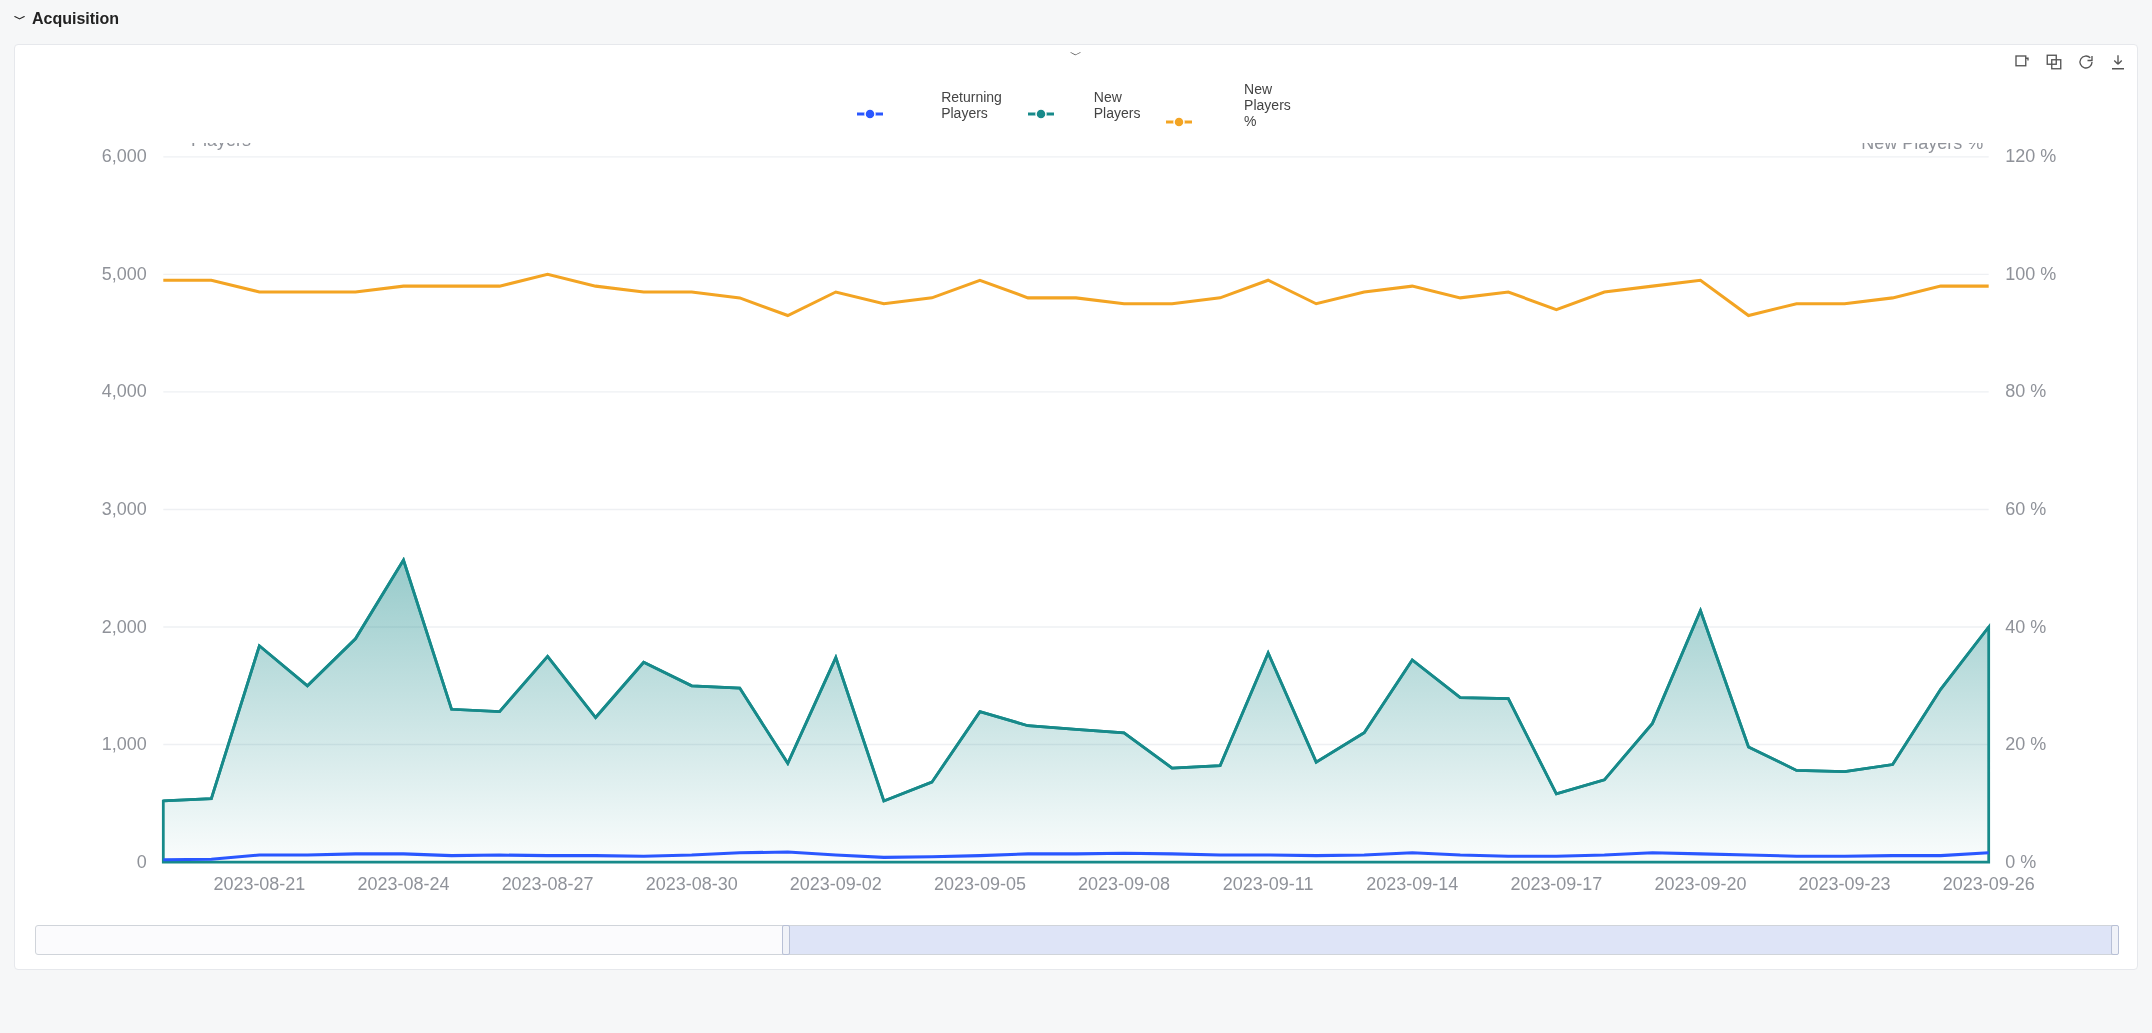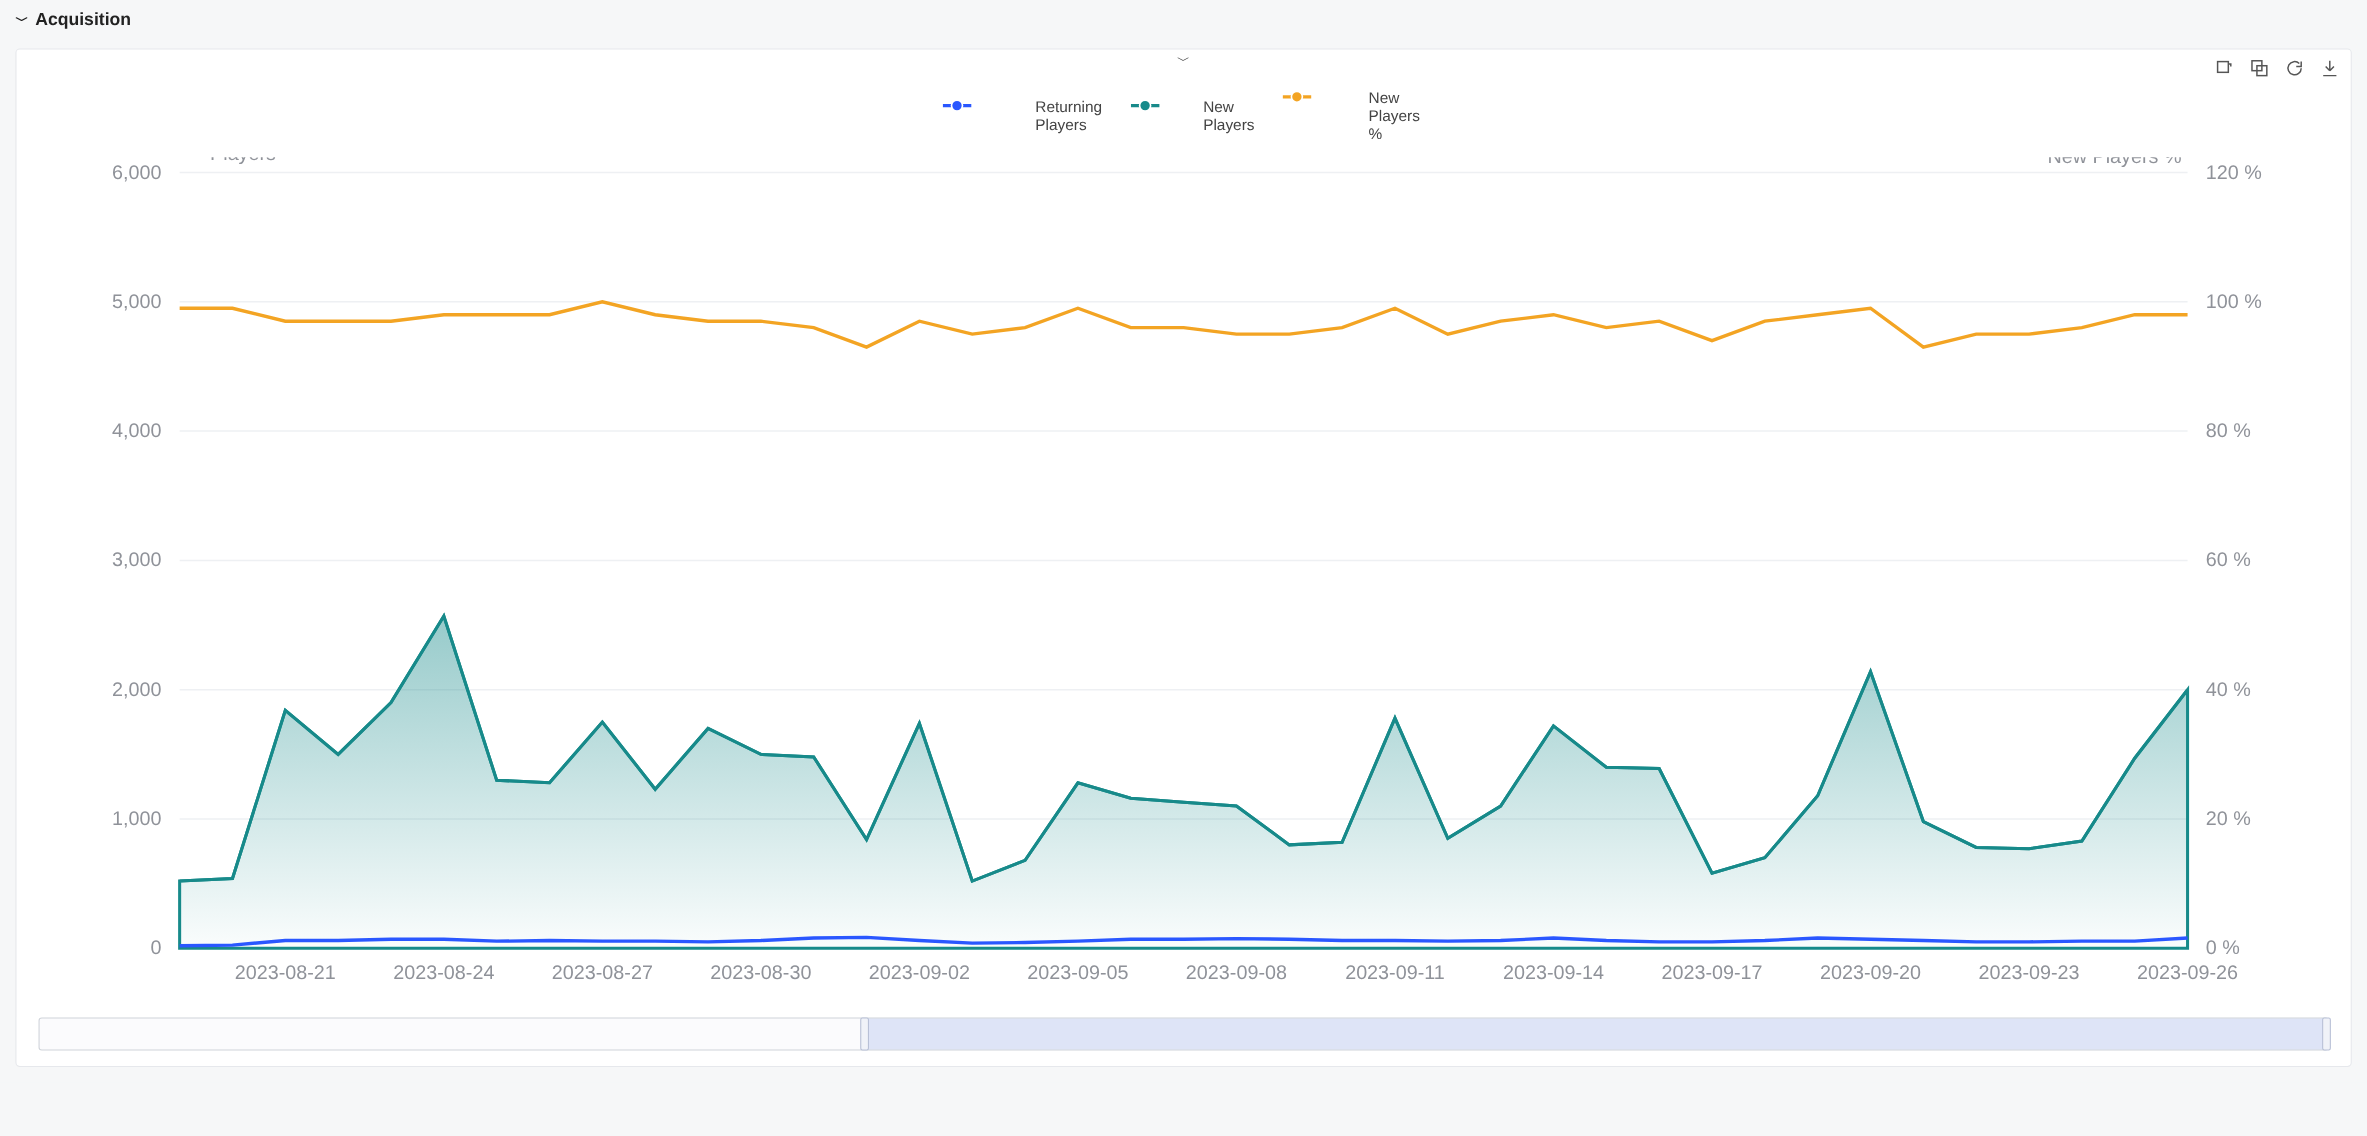--- a/index.html
+++ b/index.html
@@ -18,21 +18,21 @@
     position: absolute; top: 6px; right: 8px; display: flex; gap: 10px;
     color: #555; font-size: 16px;
   }
   .panel-toolbar .tool { cursor: pointer; width: 22px; height: 22px; display: flex; align-items: center; justify-content: center; }
   .chart-title { text-align: center; font-size: 22px; font-weight: 700; color: #222; margin-top: 4px; }
   .title-caret { text-align: center; font-size: 12px; color: #444; line-height: 8px; margin-bottom: -6px; }
   .legend {
     display: flex; justify-content: center; align-items: center; gap: 26px;
     margin: 28px 0 14px 0; font-size: 14px; color: #444;
   }
-  .legend-item { display: flex; align-items: flex-start; gap: 8px; cursor: pointer; }
+  .legend-item { display: flex; align-items: flex-end; gap: 8px; cursor: pointer; }
   .legend-swatch { display: flex; align-items: center; }
   .chart-wrap { width: 100%; }
   svg { display: block; width: 100%; }
   .axis-label-left, .axis-label-right { font-size: 13px; fill: #8f9299; }
   .tick-text { font-size: 13px; fill: #8f9299; }
   .x-tick-text { font-size: 13px; fill: #8f9299; }
   .grid-line { stroke: #eef0f3; stroke-width: 1; }
   .series-returning { stroke: #2a57ff; stroke-width: 2.2; fill: none; }
   .series-new { stroke: #178a8a; stroke-width: 2; fill: url(#areaGrad); }
   .series-newpct { stroke: #f3a423; stroke-width: 2.2; fill: none; }

